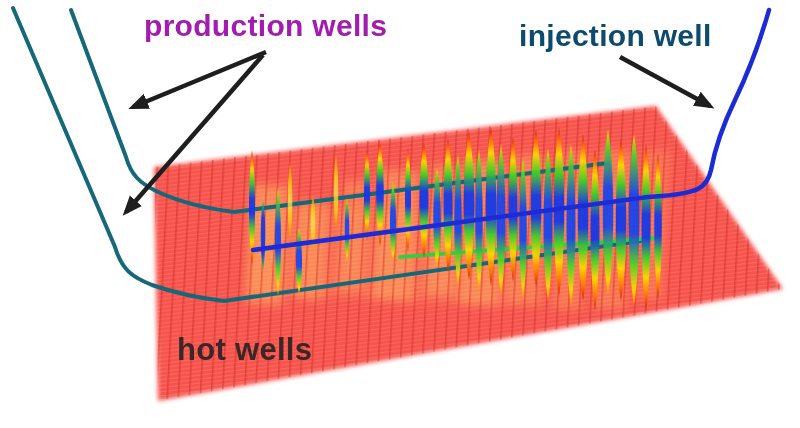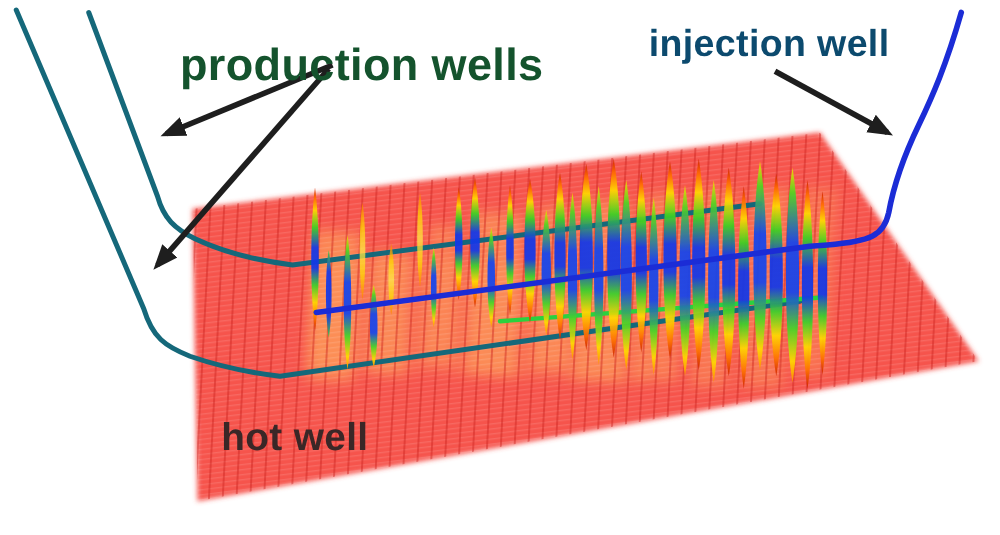--- a/index.html
+++ b/index.html
@@ -5,21 +5,21 @@
   html,body{margin:0;padding:0;background:#fff;}
   #stage{
     position:relative;width:800px;height:428px;background:#ffffff;
     overflow:hidden;font-family:"Liberation Sans", sans-serif;
   }
   #scene{position:absolute;left:0;top:0;}
   .lbl{
     position:absolute;font-weight:bold;letter-spacing:0.3px;
     white-space:nowrap;line-height:1;user-select:none;
   }
-  #lbl-production{left:144px;top:34px;font-size:36px;color:#14532d;}
+  #lbl-production{left:144px;top:11px;font-size:30px;color:#a21caf;}
   #lbl-injection{left:519px;top:21px;font-size:30px;color:#0c4a6e;}
   #lbl-hotrock{left:177px;top:334px;font-size:31px;color:#3a2727;}
 </style>
 </head>
 <body>
 
 <div id="stage">
 
   <svg id="scene" width="800" height="428" viewBox="0 0 800 428">
     <defs>
@@ -144,14 +144,14 @@
       </g>
     <g id="arrows-layer">
         <line x1="266" y1="52" x2="133" y2="107" stroke="#1e1e1e" stroke-width="4.5" marker-end="url(#ah)"></line>
         <line x1="263" y1="55" x2="126" y2="212" stroke="#1e1e1e" stroke-width="4.5" marker-end="url(#ah)"></line>
         <line x1="620" y1="57" x2="710" y2="106" stroke="#1e1e1e" stroke-width="4.5" marker-end="url(#ah)"></line>
       </g>
   </svg>
 
   <div id="lbl-production" class="lbl">production wells</div>
   <div id="lbl-injection" class="lbl">injection well</div>
-  <div id="lbl-hotrock" class="lbl">hot well</div>
+  <div id="lbl-hotrock" class="lbl">hot wells</div>
 </div>
 
 </body></html>

